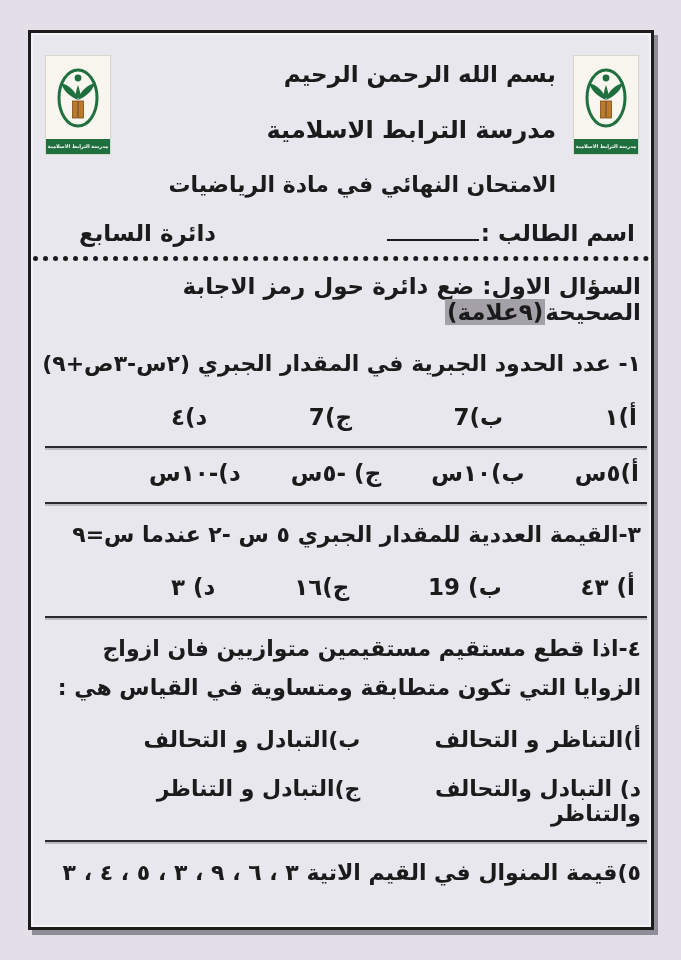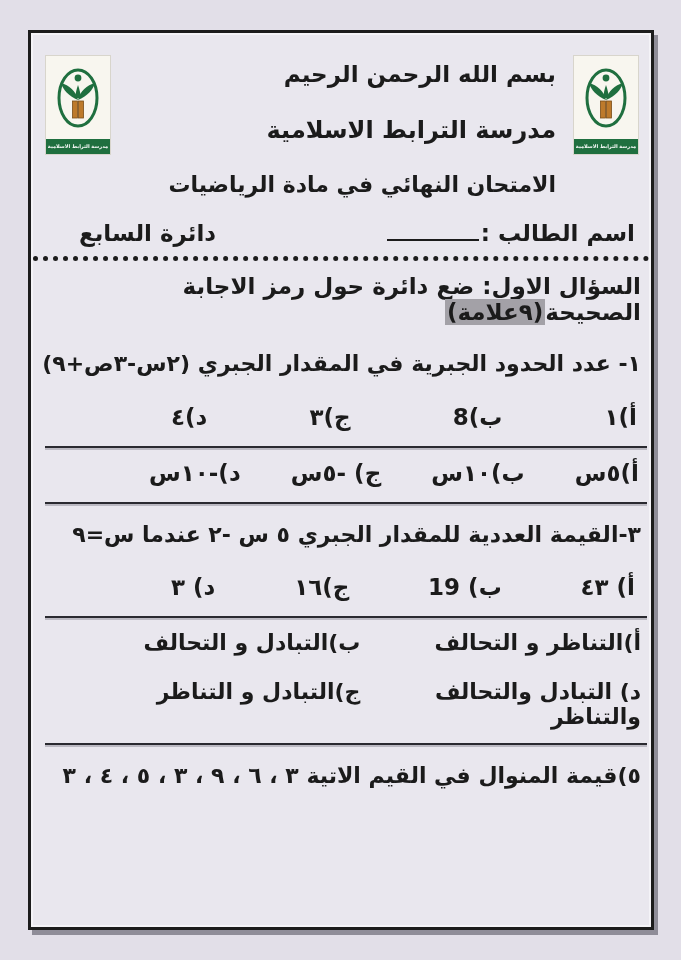--- a/index.html
+++ b/index.html
@@ -125,22 +125,22 @@
 
   <div class="dots"></div>
 
   <div class="qblock">
     <div class="qhead">
       <span>السؤال الاول: ضع دائرة حول رمز الاجابة الصحيحة</span><span class="marks">(٩علامة)</span>
     </div>
     <div class="qtext">١- عدد الحدود الجبرية في المقدار الجبري (٢س-٣ص+٩)</div>
     <div class="opts o1">
       <span>أ)١</span>
-      <span>ب)8</span>
-      <span>ج)٣</span>
+      <span>ب)7</span>
+      <span>ج)7</span>
       <span>د)٤</span>
     </div>
   </div>
   <hr class="sep">
 
   <div class="qblock">
     <div class="opts o2">
       <span>أ)٥س</span>
       <span>ب)١٠س</span>
       <span>ج) -٥س</span>
@@ -154,20 +154,21 @@
     <div class="opts o3">
       <span>أ) ٤٣</span>
       <span>ب) 19</span>
       <span>ج)١٦</span>
       <span>د) ٣</span>
     </div>
   </div>
   <hr class="sep">
 
   <div class="qblock">
+    <div class="qtext">٤-اذا قطع مستقيم مستقيمين متوازيين فان ازواج الزوايا التي تكون متطابقة ومتساوية في القياس هي :</div>
     <div class="q4grid">
       <span>أ)التناظر و التحالف</span>
       <span>ب)التبادل و التحالف</span>
       <span>د) التبادل والتحالف والتناظر</span>
       <span>ج)التبادل و التناظر</span>
     </div>
   </div>
   <hr class="sep">
 
   <div class="qblock">

